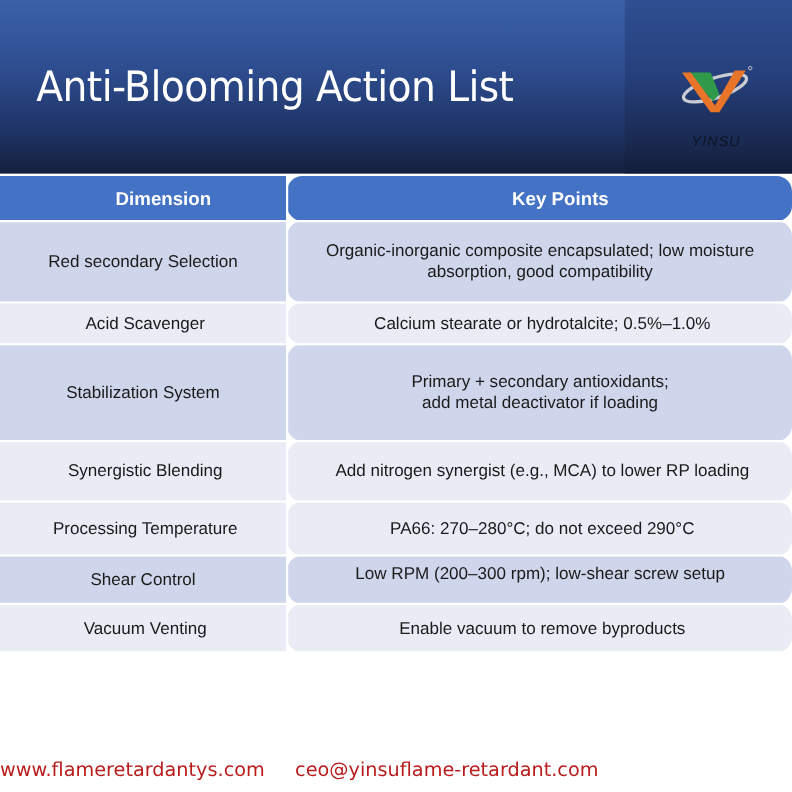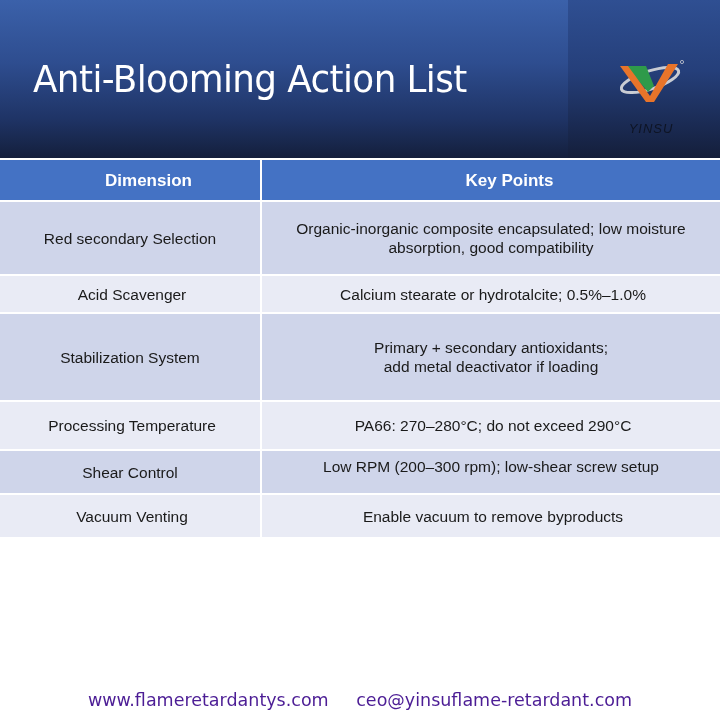--- a/index.html
+++ b/index.html
@@ -34,24 +34,24 @@
   table.grid td, table.grid th {
     border: 2px solid #ffffff; text-align: center; vertical-align: middle;
     padding: 0 8px; font-size: 15.5px; color: #1a1a1a; line-height: 19px;
   }
   table.grid th { background: #4472c4; color: #ffffff; font-weight: bold; font-size: 17px; height: 40px; padding-left: 45px; }
   table.grid tr.dark td { background: #cfd5ea; }
   table.grid tr.light td { background: #e9ebf5; padding-left: 12px; }
   table.grid td.top-align { vertical-align: top; padding-top: 6px; }
   table.grid tr:first-child th { border-top: none; }
   table.grid th:first-child, table.grid td:first-child { border-left: none; }
-  table.grid th:last-child, table.grid td:last-child { border-right: none; }
+  table.grid th:last-child, table.grid td:last-child { border-right: none; border-radius: 14px; }
   .footer {
-    position: absolute; left: 0; top: 690px; width: 720px; text-align: center;
-    font-family: "DejaVu Sans", sans-serif; font-size: 17.5px; color: #4c1d95; white-space: nowrap;
+    position: absolute; left: 0; top: 690px; width: 720px; 
+    font-family: "DejaVu Sans", sans-serif; font-size: 17.5px; color: #b91c1c; white-space: nowrap;
   }
   .footer span + span { margin-left: 22px; }
 </style>
 </head>
 <body>
 
 <div class="banner"></div>
 <div class="banner-right"></div>
 <div class="title">Anti-Blooming Action List</div>
 
@@ -86,20 +86,24 @@
     <td>Acid Scavenger</td>
     <td>Calcium stearate or hydrotalcite; 0.5%–1.0%</td>
   </tr>
   <tr class="dark" style="height:88px">
     <td>Stabilization System</td>
     <td>
       <span>Primary + secondary antioxidants;</span><br>
       <span>add metal deactivator if loading</span>
     </td>
   </tr>
+  <tr class="light" style="height:55px">
+    <td>Synergistic Blending</td>
+    <td>Add nitrogen synergist (e.g., MCA) to lower RP loading</td>
+  </tr>
   <tr class="light" style="height:49px">
     <td>Processing Temperature</td>
     <td>PA66: 270–280°C; do not exceed 290°C</td>
   </tr>
   <tr class="dark" style="height:44px">
     <td>Shear Control</td>
     <td class="top-align">Low RPM (200–300 rpm); low-shear screw setup</td>
   </tr>
   <tr class="light" style="height:44px">
     <td>Vacuum Venting</td>

